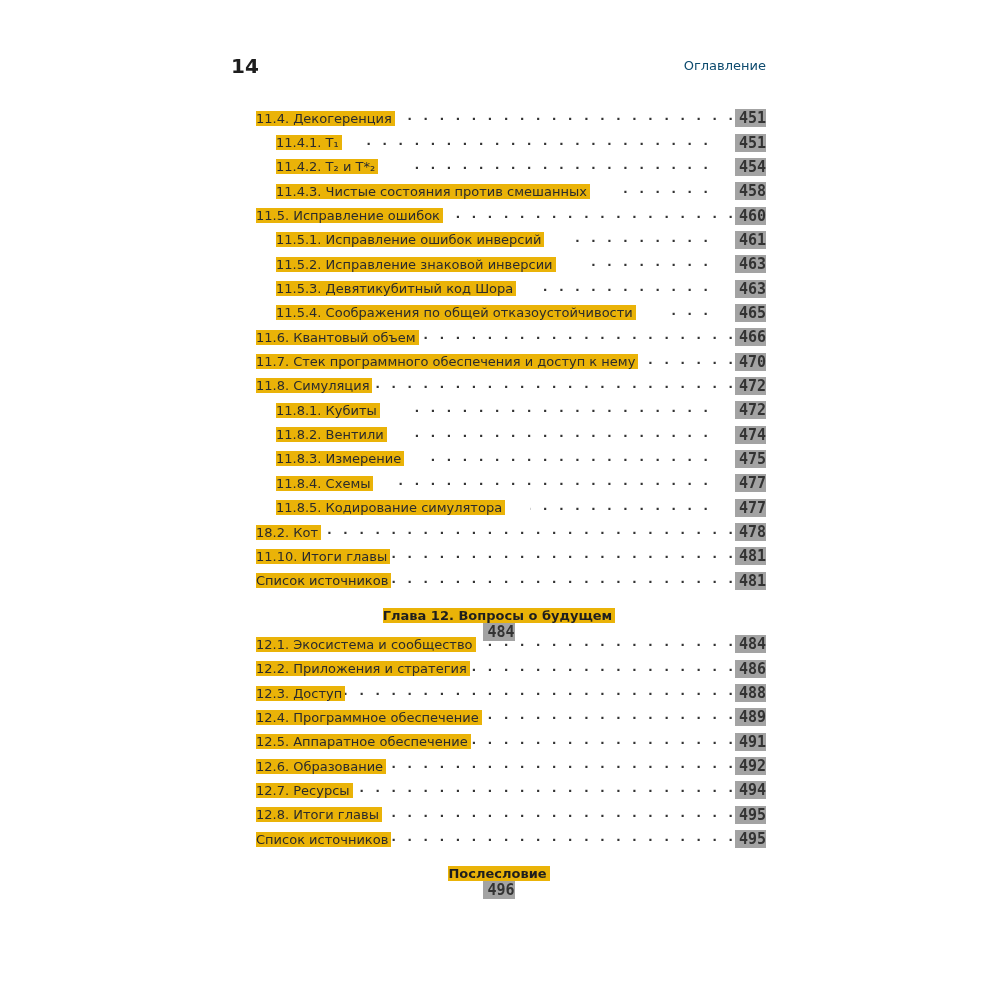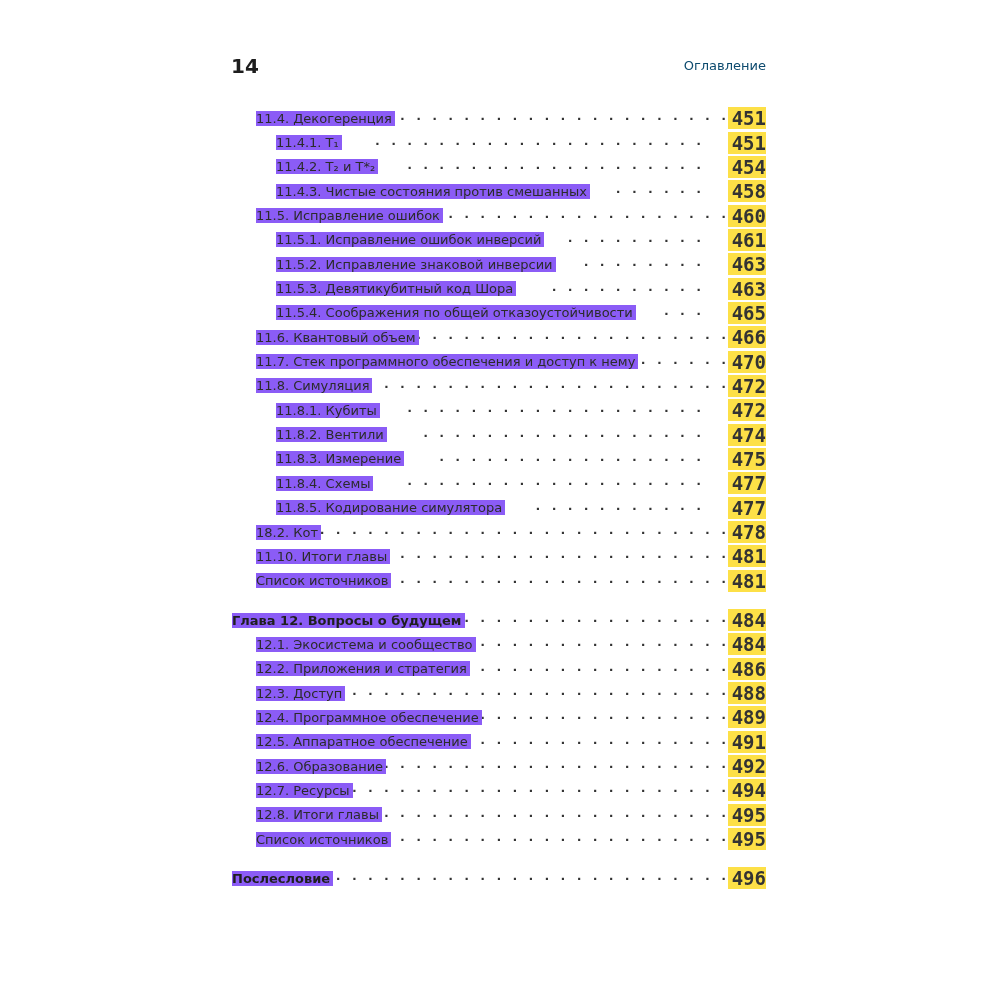--- a/index.html
+++ b/index.html
@@ -3,26 +3,26 @@
 <meta charset="utf-8">
 <style>
   html, body { margin: 0; padding: 0; background: #ffffff; }
   body { width: 1000px; height: 1000px; position: relative; overflow: hidden;
          font-family: "DejaVu Sans", sans-serif; color: #2b2b2b; }
   .page { position: absolute; left: 0; top: 0; width: 1000px; height: 1000px; }
   .hdr-num { position: absolute; left: 231px; top: 54px; font-size: 20px; font-weight: bold; color: #1e1e1e; }
   .hdr-title { position: absolute; right: 234px; top: 58px; font-size: 13px; color: #0c4a6e; }
   .toc { position: absolute; left: 232px; top: 106px; width: 534px; }
   .row { position: relative; height: 24.35px; display: flex; align-items: center; font-size: 13px; white-space: nowrap; }
-  .row .label { background: #8b5cf6; padding-right: 3px; z-index: 1; }
+  .row .label { background: #eab308; padding-right: 3px; z-index: 1; }
   .row .dots { flex: 1; overflow: hidden; height: 14px; position: relative; }
   .row .dots::before { content: ". . . . . . . . . . . . . . . . . . . . . . . . . . . . . . . . . . . . . . . . . . . . . . . . . . . . . . . . . . . . . . . . . . . . . . . . . . . . . . . . . . . . . . . . . . . . . . . . . . . . . . . . . . . . . . . . . . . ";
                        position: absolute; right: 0; top: -3px; font-family: "DejaVu Sans Mono", monospace; font-size: 13px; font-weight: bold; letter-spacing: 0.2px; color: #333; white-space: nowrap; }
-  .row .page-num { padding-left: 4px; font-family: "DejaVu Sans Mono", monospace; font-size: 19px; font-weight: bold; color: #333; background: #fde047; z-index: 1; }
-  .lvl0 { padding-left: 0; }
+  .row .page-num { padding-left: 4px; font-family: "DejaVu Sans Mono", monospace; font-size: 15px; font-weight: bold; color: #333; background: #a3a3a3; z-index: 1; }
+  .lvl0 { padding-left: 0; flex-direction: column; }
   .lvl1 { padding-left: 24px; }
   .lvl2 { padding-left: 44px; gap: 25px; }
   .bold .label { font-weight: bold; color: #1e1e1e; }
   .gap { height: 15px; }
 </style>
 </head>
 <body>
 
 <div class="page">
   <div class="hdr-num">14</div>

